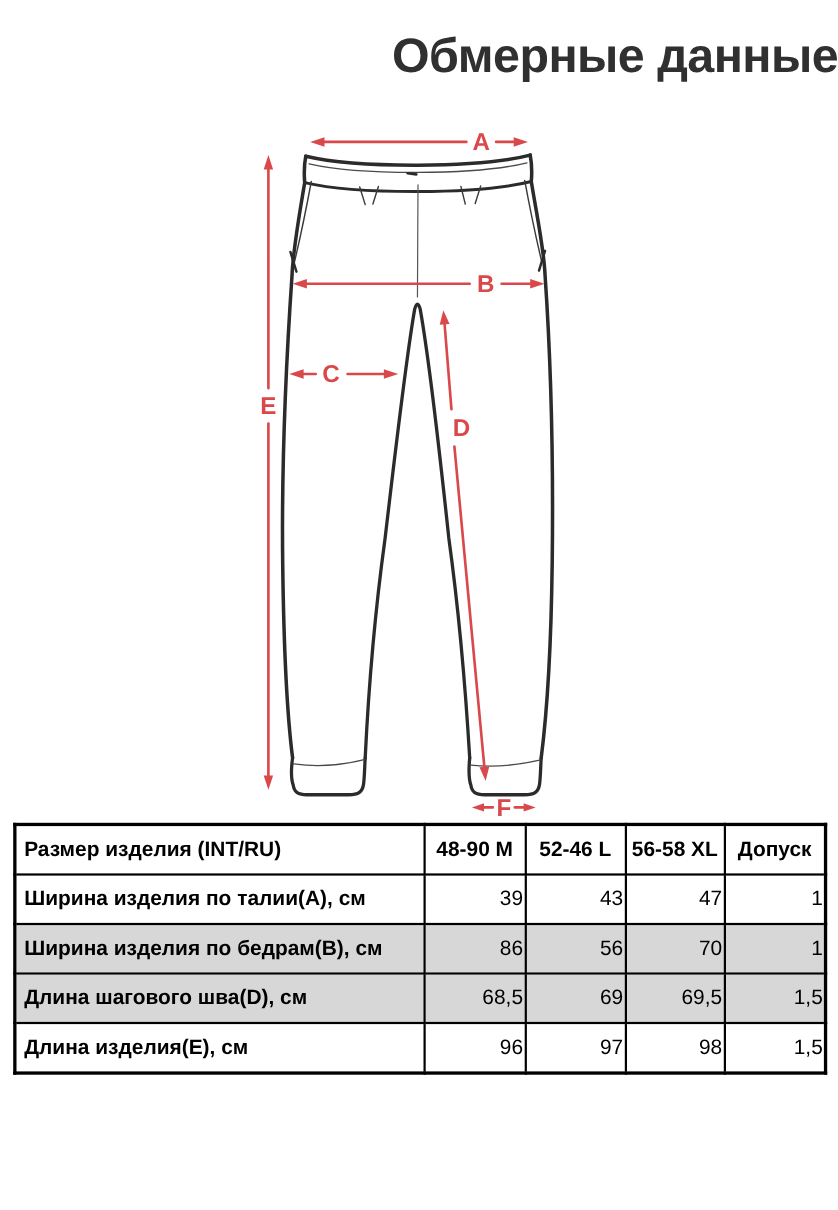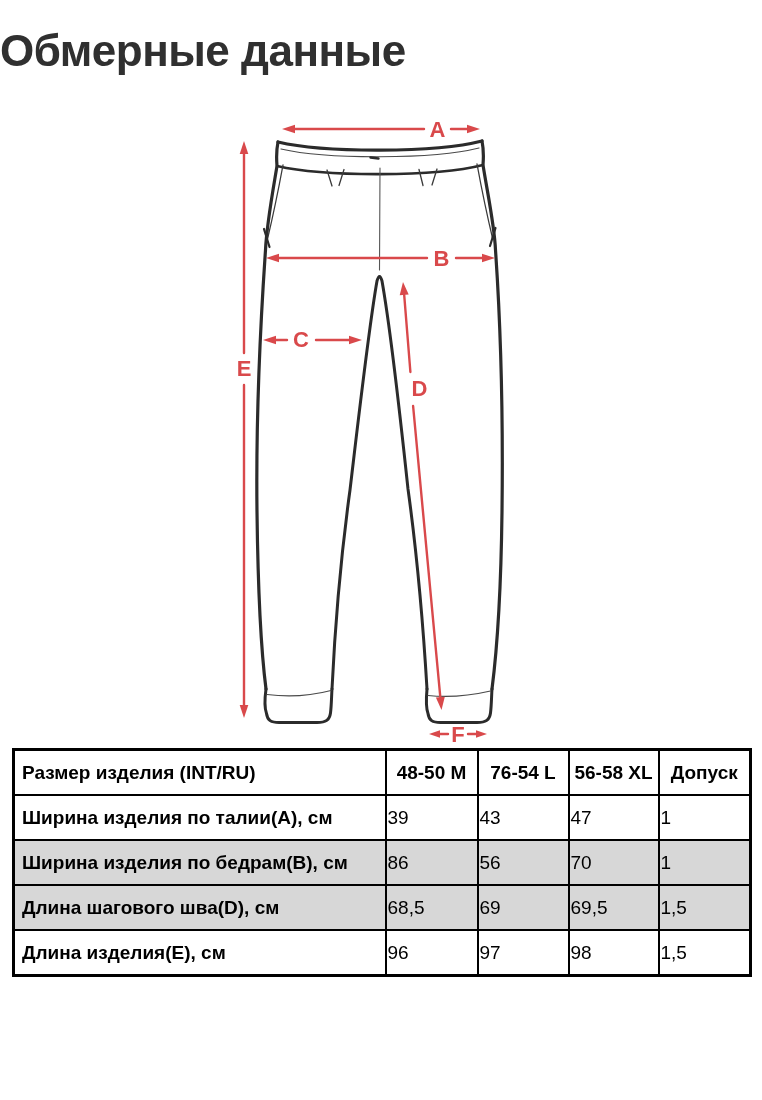--- a/index.html
+++ b/index.html
@@ -1,36 +1,36 @@
 <!DOCTYPE html>
 <html><head>
 <meta charset="utf-8">
 <style>
   html,body{margin:0;padding:0;background:#ffffff;}
   .page{
     position:relative;width:762px;height:1100px;background:#ffffff;overflow:hidden;
     font-family:"Liberation Sans",sans-serif;
   }
   .title{
-    position:absolute;top:24px;left:0;width:762px;text-align:left;
+    position:absolute;top:24px;left:0;width:762px;text-align:right;
     font-weight:bold;font-size:44px;line-height:53px;color:#303030;letter-spacing:-0.5px;
   }
   .diagram{position:absolute;top:120px;left:0;}
   .meas-label{font-family:"Liberation Sans",sans-serif;font-size:22px;font-weight:bold;fill:#d9494b;text-anchor:middle;}
   table.size-table{
     position:absolute;top:748px;left:12px;width:737px;
     border-collapse:collapse;table-layout:fixed;
     border:3px solid #000;
   }
   .size-table th,.size-table td{
     border:2px solid #000;height:41px;vertical-align:middle;
     font-size:19px;color:#000;overflow:hidden;white-space:nowrap;
   }
   .size-table th{font-weight:bold;text-align:center;}
-  .size-table td{font-weight:normal;text-align:left;}
+  .size-table td{font-weight:normal;text-align:right;}
   .size-table .lbl{text-align:left;padding-left:7px;font-weight:bold;}
   .size-table tr.shaded{background:#d7d7d7;}
 </style>
 </head>
 <body>
 
 <div class="page">
 
   <header class="title">
     <div>Обмерные данные</div>
@@ -108,22 +108,22 @@
     <colgroup>
       <col style="width:372px">
         <col style="width:92px">
         <col style="width:91px">
         <col style="width:90px">
         <col style="width:92px">
     </colgroup>
     <thead>
       <tr>
         <th class="lbl">Размер изделия (INT/RU)</th>
-        <th>48-50 M</th>
-        <th>76-54 L</th>
+        <th>48-90 M</th>
+        <th>52-46 L</th>
         <th>56-58 XL</th>
         <th>Допуск</th>
       </tr>
     </thead>
     <tbody>
       <tr>
         <td class="lbl">Ширина изделия по талии(A), см</td>
         <td>39</td>
         <td>43</td>
         <td>47</td>

